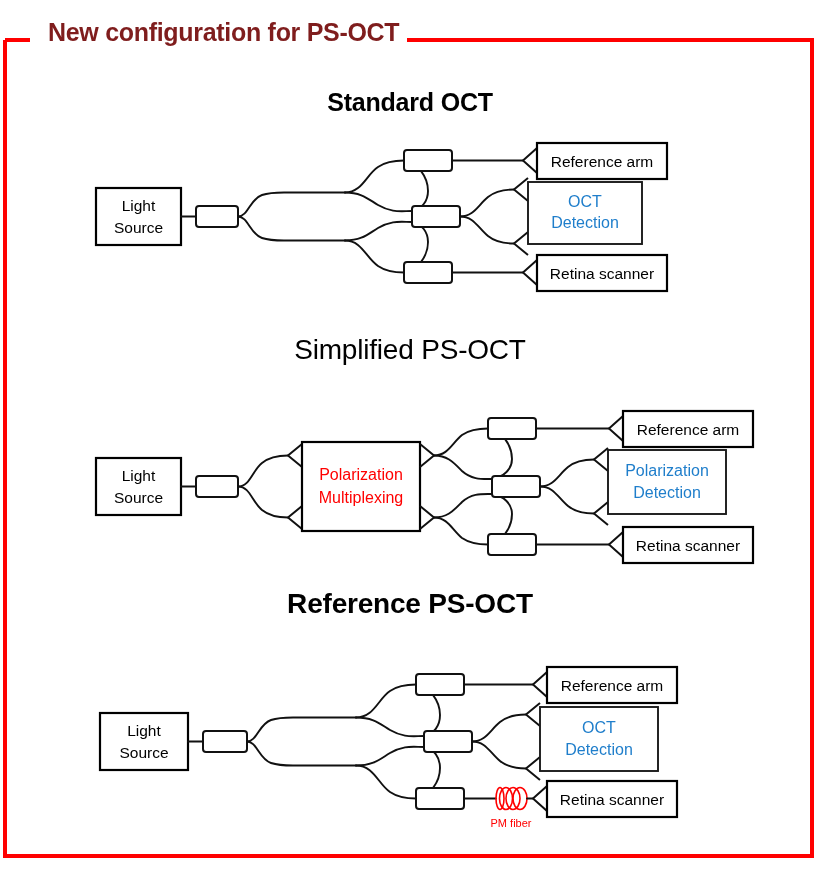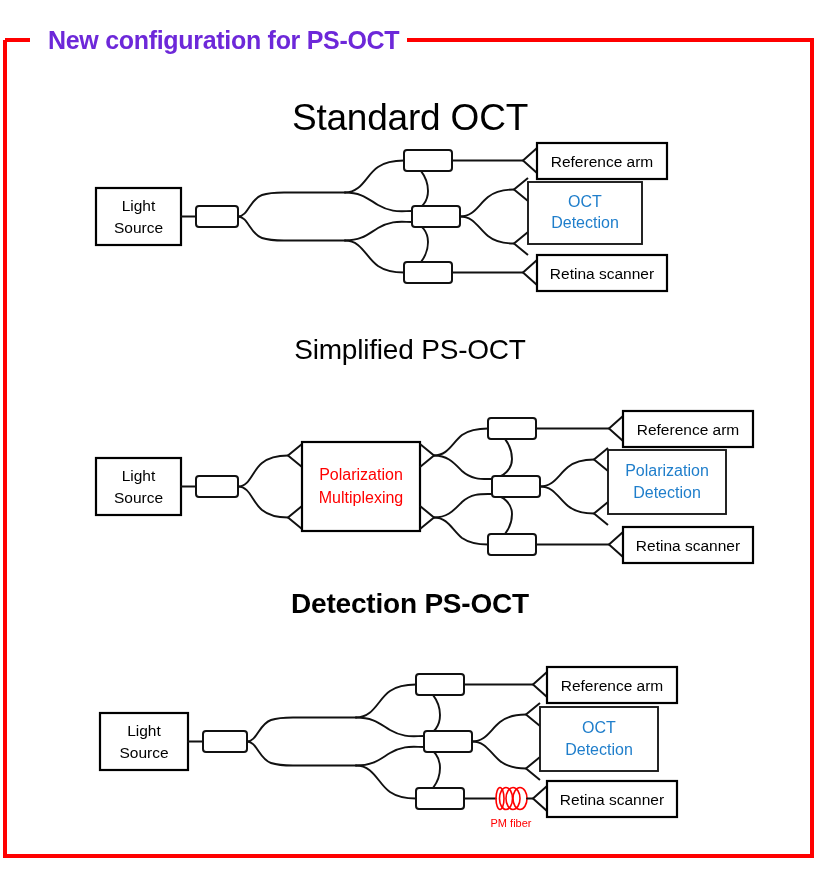--- a/index.html
+++ b/index.html
@@ -10,33 +10,32 @@
     position:relative;overflow:hidden;
   }
   #root{position:absolute;left:0;top:0;width:820px;height:872px;}
   .frame-svg{position:absolute;left:0;top:0;width:820px;height:872px;pointer-events:none;}
   .panel-title{
     position:absolute;
     text-align:center;
     color:#000000;
     white-space:nowrap;
   }
-  #title-standard{left:0;right:0;top:97px;font-size:37px;font-weight:400;letter-spacing:-0.2px;}
+  #title-standard{left:0;right:0;top:88px;font-size:25px;font-weight:700;letter-spacing:-0.2px;}
   #title-traditional{left:0;right:0;top:334px;font-size:28px;font-weight:400;letter-spacing:-0.2px;}
   #title-simplified{left:0;right:0;top:588px;font-size:28px;font-weight:700;letter-spacing:-0.2px;}
   .frame-title{
     position:absolute;
     left:40px;top:18px;
     font-size:25px;font-weight:700;
-    color:#6d28d9;
+    color:#7f1d1d;
     background:#ffffff;
     padding:0 8px;
     white-space:nowrap;
     letter-spacing:-0.3px;
-    margin-top:8px;
   }
   svg text{font-family:"Liberation Sans", sans-serif;}
   .lbl{font-size:15.5px;fill:#000000;}
   .lbl-blue{font-size:16px;fill:#1f7ecb;}
   .lbl-red{font-size:16px;fill:#FF0000;}
   .lbl-pm{font-size:11px;fill:#FF0000;}
   .bx{fill:#ffffff;stroke:#000000;stroke-width:2.2;}
   .bx-thin{fill:#ffffff;stroke:#1a1a1a;stroke-width:1.9;}
   .cpl{fill:#ffffff;stroke:#111111;stroke-width:2;}
   .fib{fill:none;stroke:#111111;stroke-width:1.9;stroke-linecap:round;}
@@ -49,21 +48,21 @@
 <div id="root">
 
   <svg class="frame-svg" viewBox="0 0 820 872">
     <path d="M 5 40 L 30 40 M 295 40 L 812 40 L 812 856 L 5 856 L 5 40" fill="none" stroke="#FF0000" stroke-width="4"></path>
   </svg>
 
   <div class="frame-title">New configuration for PS-OCT</div>
 
   <div class="panel-title" id="title-standard">Standard OCT</div>
   <div class="panel-title" id="title-traditional">Simplified PS-OCT</div>
-  <div class="panel-title" id="title-simplified">Detection PS-OCT</div>
+  <div class="panel-title" id="title-simplified">Reference PS-OCT</div>
 
   <svg style="position:absolute;left:0;top:125;" x="0" y="0" width="820" height="190" viewBox="0 0 820 190" preserveAspectRatio="none">
     <g transform="translate(0,0)">
 
       <rect class="bx" x="96" y="63" width="85" height="57"></rect>
       <text class="lbl" x="138.5" y="86" text-anchor="middle">Light</text>
       <text class="lbl" x="138.5" y="108" text-anchor="middle">Source</text>
 
       <line class="fib" x1="181" y1="91.5" x2="196" y2="91.5"></line>
       <rect class="cpl" x="196" y="81" width="42" height="21" rx="3"></rect>

